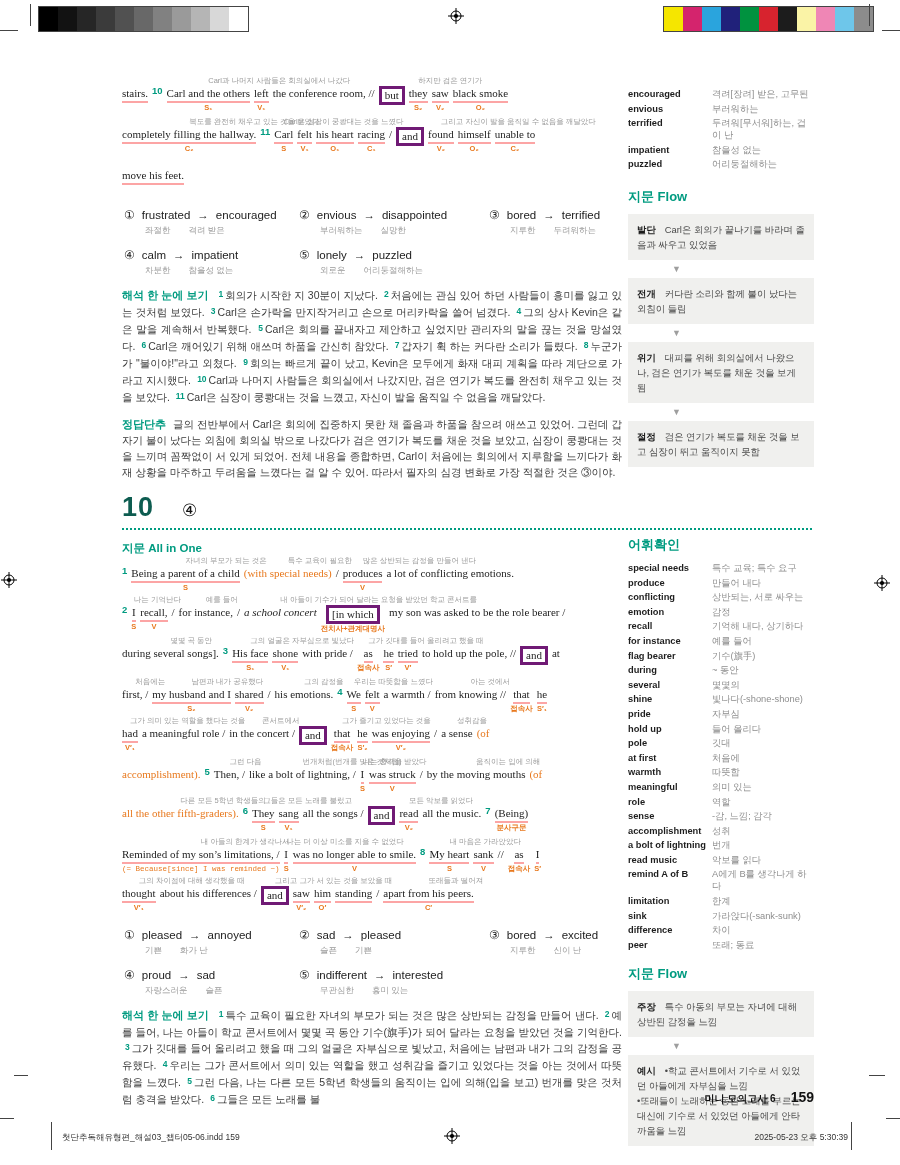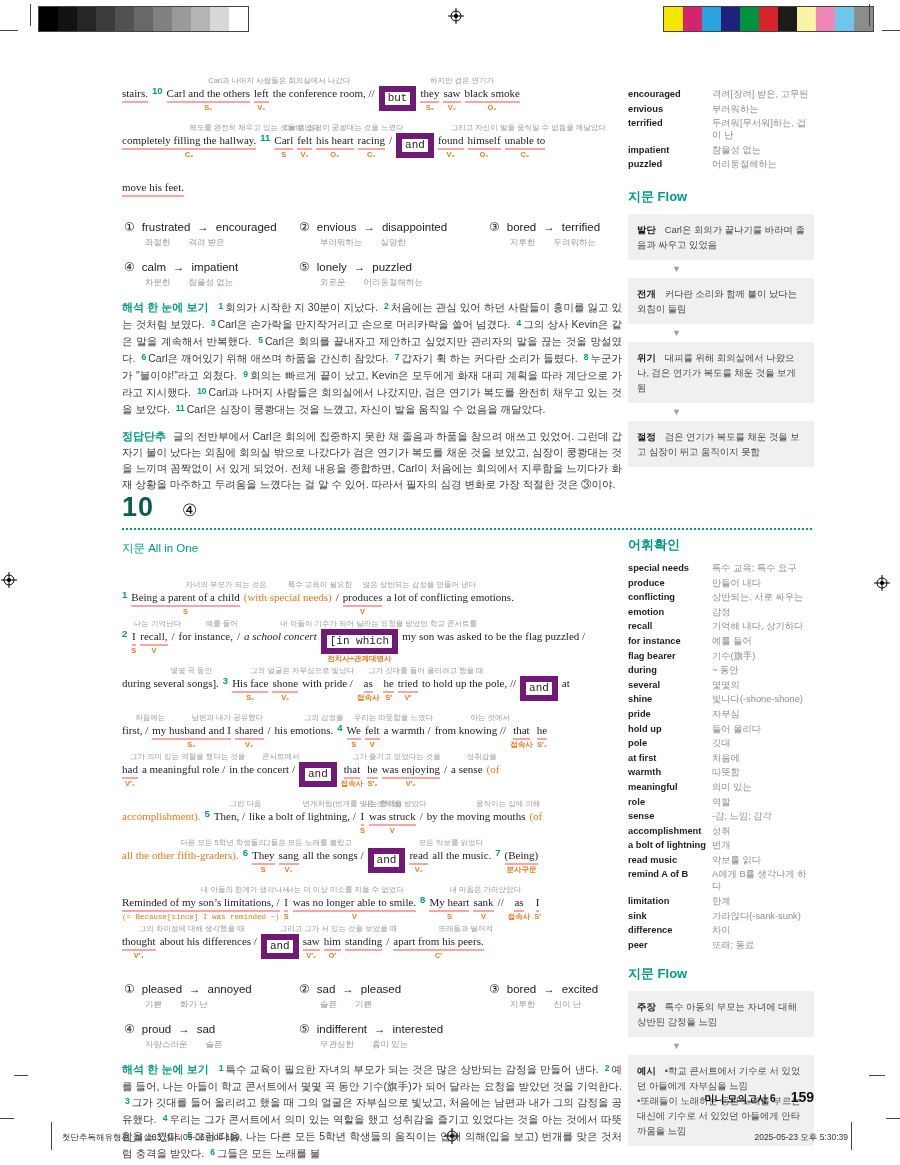--- a/index.html
+++ b/index.html
@@ -13,41 +13,41 @@
   
   .abs{position:absolute;}
   .col-main{left:122px;width:500px;}
   .sb{left:628px;width:186px;}
   
   .aline{display:flex;flex-wrap:nowrap;margin-bottom:2px;}
   .seg{display:inline-flex;flex-direction:column;align-items:center;margin-right:4px;}
   .g{font-size:7.5px;line-height:10px;height:10px;color:#9a9a9a;white-space:nowrap;width:0;overflow:visible;align-self:center;}
   .t{font-family:"Liberation Serif",serif;font-size:11px;line-height:15px;color:#1d1d1d;white-space:nowrap;}
   .t.u{border-bottom:2px solid #fca5a5;}
-  .t.bx{border:6px solid #701a75;padding:0 3px;line-height:13px;font-family:Liberation Mono, monospace;}
+  .t.bx{border:3px solid #701a75;padding:0 3px;line-height:13px;}
   .t.or{color:#e8791e;}
   .t.it{font-style:italic;}
   .t.sn{font-family:"Liberation Sans",sans-serif;font-weight:700;font-size:9.5px;color:#009b80;position:relative;top:-3px;}
   .l{font-size:7.5px;line-height:10px;height:10px;color:#e8791e;font-weight:700;white-space:nowrap;}
   .l.lo{font-weight:400;font-family:Liberation Mono, monospace;}
   
   .opts{display:grid;grid-template-columns:175px 190px auto;row-gap:11px;margin:13px 0 4px 2px;}
   .opt .en{display:flex;gap:7px;font-size:11.5px;color:#222;align-items:baseline;}
   .opt .num{font-size:12px;}
   .opt .ko{display:flex;gap:18px;font-size:8.5px;color:#9a9a9a;margin:3px 0 0 21px;}
   
   .para{font-size:10.5px;line-height:16px;text-align:justify;color:#3a3a3a;margin:10px 0 0 0;}
   .phead{color:#009b80;font-weight:700;font-size:11px;margin-right:7px;white-space:nowrap;}
   .sn2{color:#009b80;font-weight:700;font-size:8.5px;position:relative;top:-2px;margin:0 2px 0 3px;}
   
   .qhead{display:flex;align-items:baseline;gap:28px;}
   .qnum{font-weight:700;font-size:27px;color:#0d5c50;letter-spacing:1px;}
   .qans{font-size:17px;color:#111;}
   .dotted{width:690px;border-top:2px dotted #009b80;margin:5px 0 0 0;}
-  .h3{color:#009b80;font-weight:400;font-size:11.5px;margin:11px 0 24px 0;}
+  .h3{color:#009b80;font-weight:700;font-size:11.5px;margin:11px 0 0 0;}
   
   .sbh{color:#009b80;font-weight:700;font-size:13px;margin:0 0 8px 0;}
   .vrow{display:flex;font-size:9.3px;line-height:12px;margin-bottom:2.6px;}
   .vw{width:84px;flex-shrink:0;font-weight:700;color:#1e1e1e;}
   .vm{color:#8e8e8e;}
   .fbox{background:#f0f0ee;padding:8px 9px;font-size:9.4px;line-height:15px;color:#4a4a4a;}
   .fbox .fl{font-weight:700;color:#1a1a1a;margin-right:9px;}
   .ftext{white-space:pre-line;}
   .farr{color:#9e9e9e;font-size:9px;margin:4px 0 4px 44px;}
   .pagefoot{position:absolute;left:628px;top:1088px;width:186px;text-align:right;}
@@ -380,21 +380,21 @@
             <span class="t it">a school concert</span>
             <span class="l"></span>
           </span>
           <span class="seg">
             <span class="g"></span>
             <span class="t bx">[in which</span>
             <span class="l">전치사+관계대명사</span>
           </span>
           <span class="seg">
             <span class="g"></span>
-            <span class="t">my son was asked to be the flag puzzled /</span>
+            <span class="t">my son was asked to be the role bearer /</span>
             <span class="l"></span>
           </span>
         </div>
         <div class="aline">
           <span class="seg">
             <span class="g">몇몇 곡 동안</span>
             <span class="t">during several songs].</span>
             <span class="l"></span>
           </span>
           <span class="seg">

